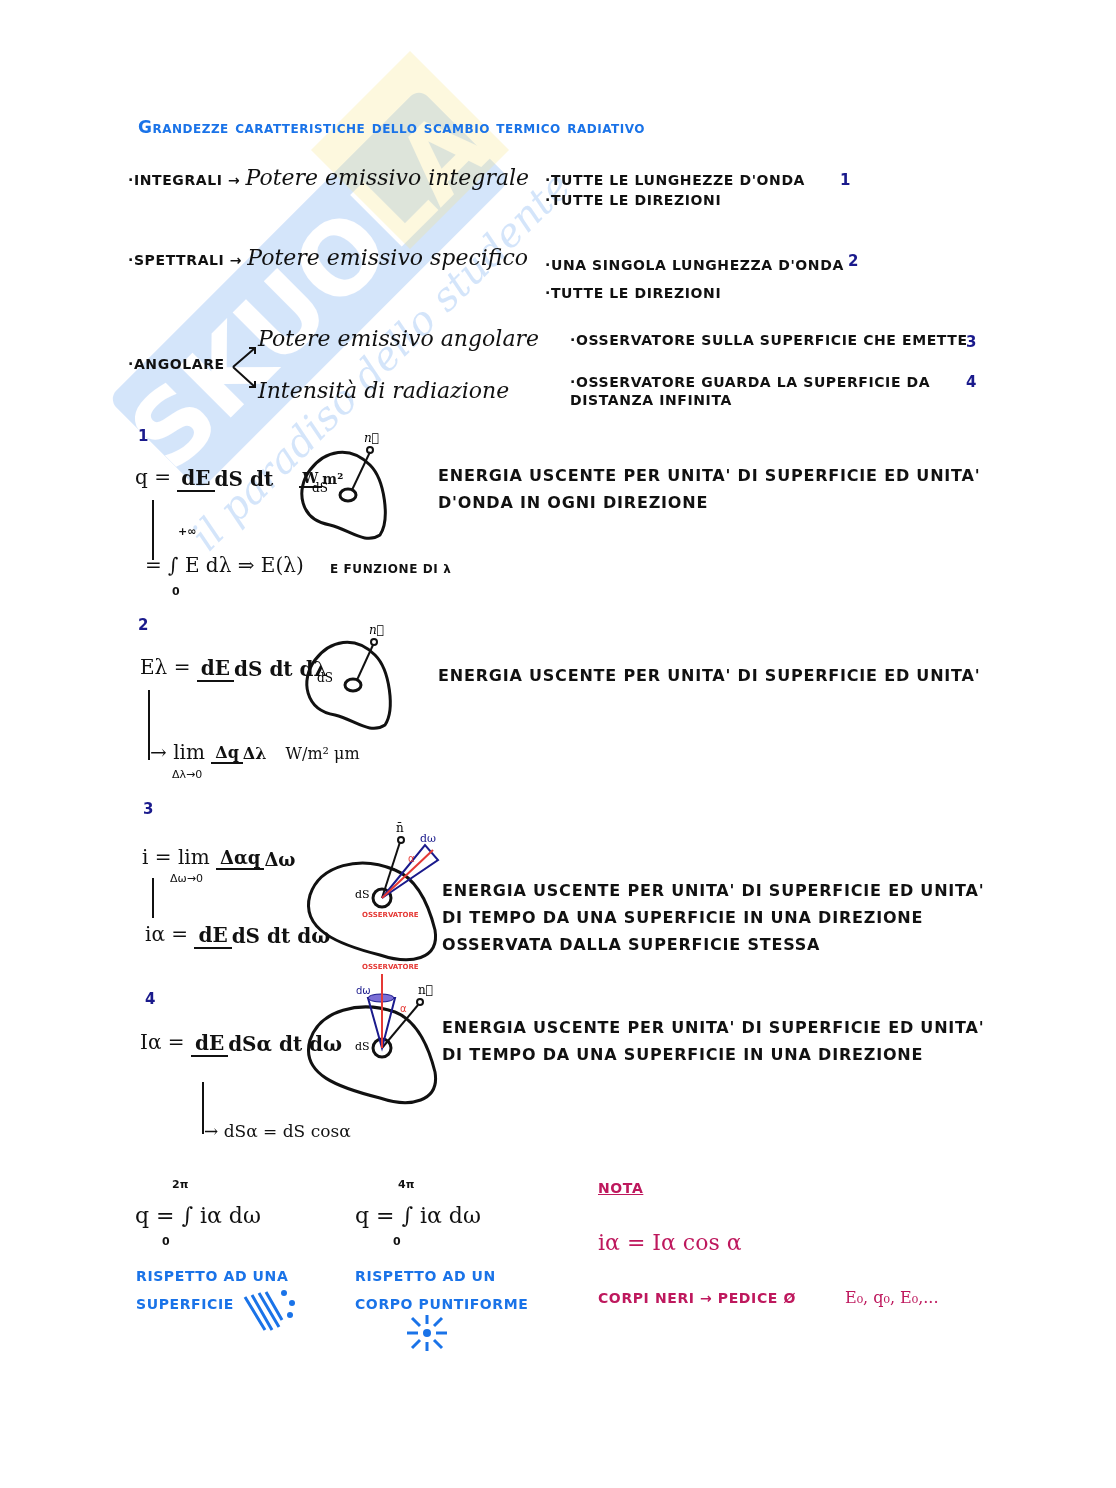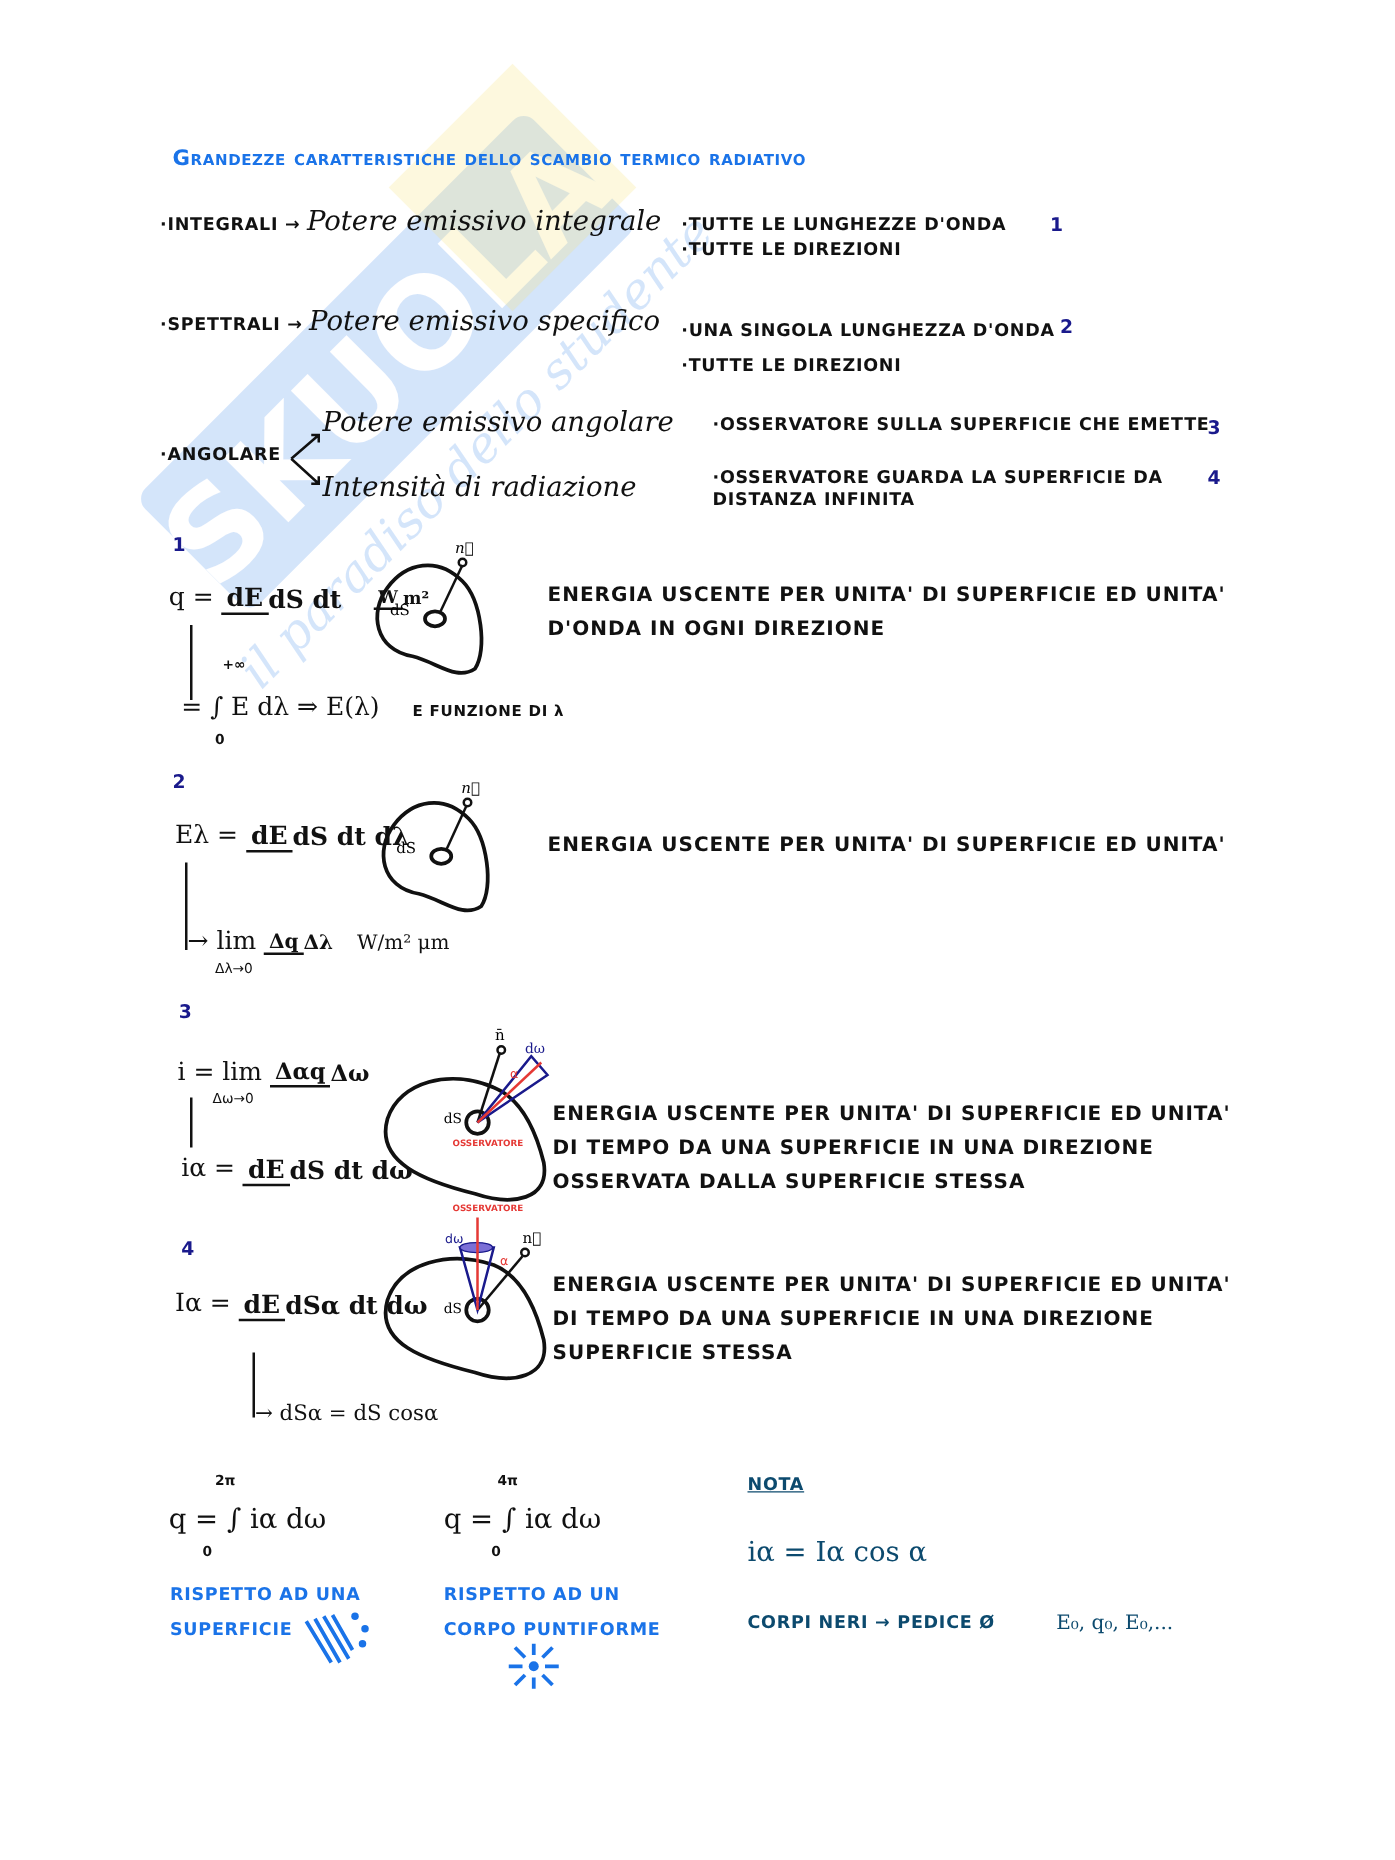--- a/index.html
+++ b/index.html
@@ -8,21 +8,21 @@
     font-family: "DejaVu Sans", sans-serif; color: #111;
   }
   .abs { position: absolute; }
   .wm { position: absolute; left: 40px; top: 20px; width: 560px; height: 560px; pointer-events: none; }
   .title { left: 138px; top: 117px; font-size: 17px; color: #1a73e8; font-weight: bold; letter-spacing: 0.5px; font-variant: small-caps; }
   .caps { font-weight: bold; font-size: 14px; letter-spacing: 0.6px; }
   .script { font-family: "DejaVu Serif", serif; font-style: italic; font-size: 22px; }
   .num { color: #1a1a8c; font-weight: bold; font-size: 15px; }
   .desc { font-weight: bold; font-size: 16px; letter-spacing: 0.8px; line-height: 27px; }
   .blue { color: #1a73e8; }
-  .navy { color: #0c4a6e; }
+  .navy { color: #be185d; }
   .frac { display: inline-flex; flex-direction: row; align-items: center; vertical-align: middle; font-weight: bold; }
   .frac .top { border-bottom: 2px solid #111; padding: 0 4px; }
   .math { font-family: "DejaVu Serif", serif; font-size: 20px; }
   .small { font-size: 11px; }
 </style>
 </head>
 <body>
 
 <svg class="wm" viewBox="0 0 560 560">
   <g transform="rotate(-45 280 280)" opacity="0.18">
@@ -184,21 +184,20 @@
   <ellipse cx="81" cy="38" rx="13" ry="4" fill="#7b6fd6" stroke="#1a1a8c"></ellipse>
   <line x1="82" y1="88" x2="82" y2="14" stroke="#e53935" stroke-width="2"></line>
   <text x="56" y="34" font-size="10" fill="#1a1a8c">dω</text>
   <text x="100" y="52" font-size="10" fill="#e53935">α</text>
   <text x="55" y="90" font-size="11" font-family="DejaVu Serif, serif">dS</text>
   <text x="62" y="9" font-size="7" fill="#e53935" font-weight="bold">OSSERVATORE</text>
 </svg>
 <div class="abs desc" style="left:442px; top:1014px;">
   <div>ENERGIA USCENTE PER UNITA' DI SUPERFICIE ED UNITA'</div>
   <div>DI TEMPO DA UNA SUPERFICIE IN UNA DIREZIONE</div>
-  <div>SUPERFICIE STESSA</div>
 </div>
 
 <div class="abs small" style="left:172px; top:1178px; font-weight:bold;">2π</div>
 <div class="abs math" style="left:135px; top:1203px; font-size:22px;">q = ∫ iα dω</div>
 <div class="abs small" style="left:162px; top:1235px; font-weight:bold;">0</div>
 <div class="abs caps blue" style="left:136px; top:1262px; line-height:28px;">
   <div>RISPETTO AD UNA</div>
   <div>SUPERFICIE</div>
 </div>
 <svg class="abs" style="left:240px; top:1285px;" width="60" height="50">

